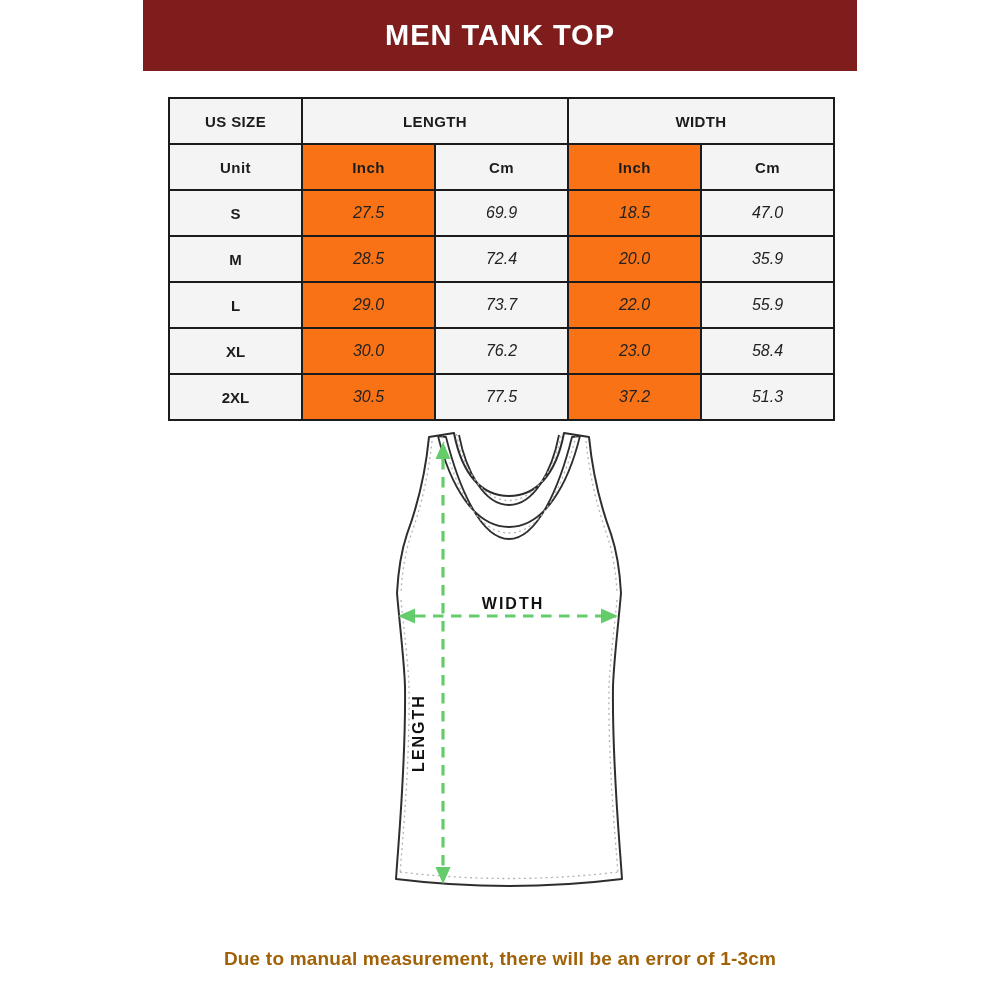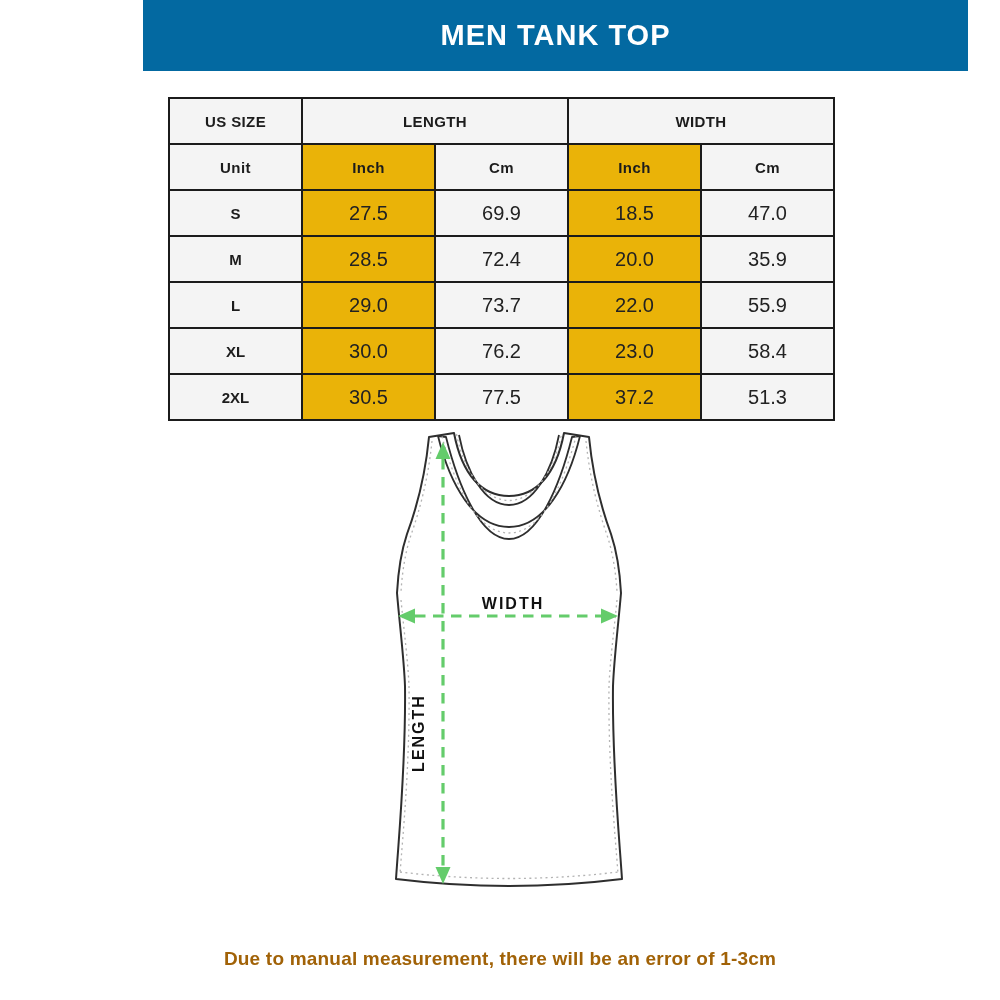--- a/index.html
+++ b/index.html
@@ -2,41 +2,41 @@
 <html><head>
 <meta charset="utf-8">
 <style>
   html,body{margin:0;padding:0;}
   body{
     width:1000px;height:1000px;position:relative;background:#ffffff;
     font-family:"Liberation Sans", sans-serif;color:#1c1c1c;overflow:hidden;
   }
   
   .banner{
-    position:absolute;left:143px;top:0;width:825px;height:71px;
-    background:#0369a1;display:flex;align-items:center;justify-content:center;
+    position:absolute;left:143px;top:0;width:714px;height:71px;
+    background:#7f1d1d;display:flex;align-items:center;justify-content:center;
   }
   .banner h1{
     margin:0;color:#ffffff;font-size:29px;font-weight:700;letter-spacing:1px;
   }
   
   .size-table-wrap{position:absolute;left:168px;top:97px;}
   table.size-table{
     border-collapse:collapse;table-layout:fixed;width:665px;
   }
   .size-table td,.size-table th{
     border:2px solid #1b1b1b;height:36px;text-align:center;vertical-align:middle;
     padding:4px;
   }
   .size-table col{width:133px;}
   .hdr{font-weight:700;font-size:15px;letter-spacing:.4px;background:#f4f4f4;}
   .cell-gray{background:#f4f4f4;}
-  .cell-white{background:#eab308;}
+  .cell-white{background:#f97316;}
   .size-cell{font-weight:700;font-size:15px;background:#f4f4f4;}
-  .val{font-size:20px;font-weight:400;color:#222;}
+  .val{font-size:16px;font-weight:400;color:#222;font-style:italic;}
   
   .diagram{position:absolute;left:370px;top:423px;width:278px;height:482px;}
   .diagram svg{display:block;}
   .meas-label{font-family:"Liberation Sans",sans-serif;font-weight:700;font-size:16px;letter-spacing:2px;fill:#111;}
   
   .note{
     position:absolute;left:0;top:948px;width:1000px;text-align:center;
     color:#a16207;font-size:19px;font-weight:700;letter-spacing:.2px;
   }
 </style>

